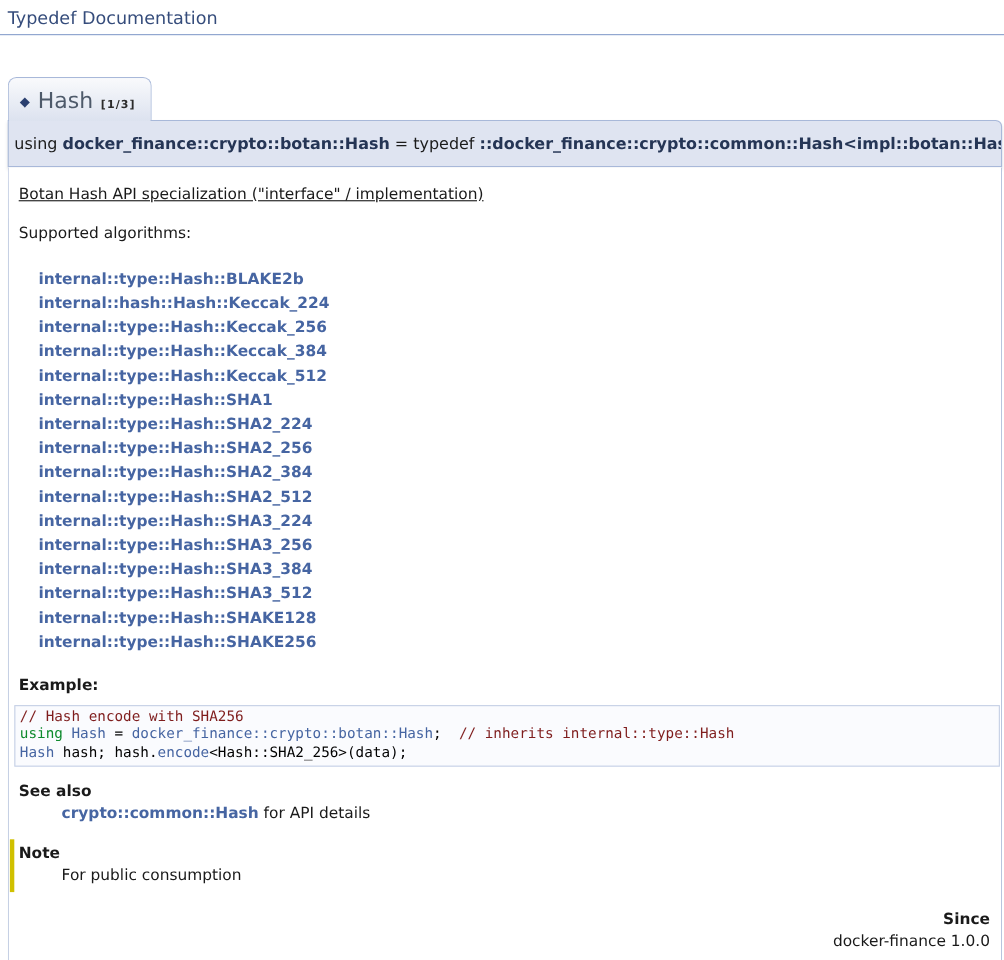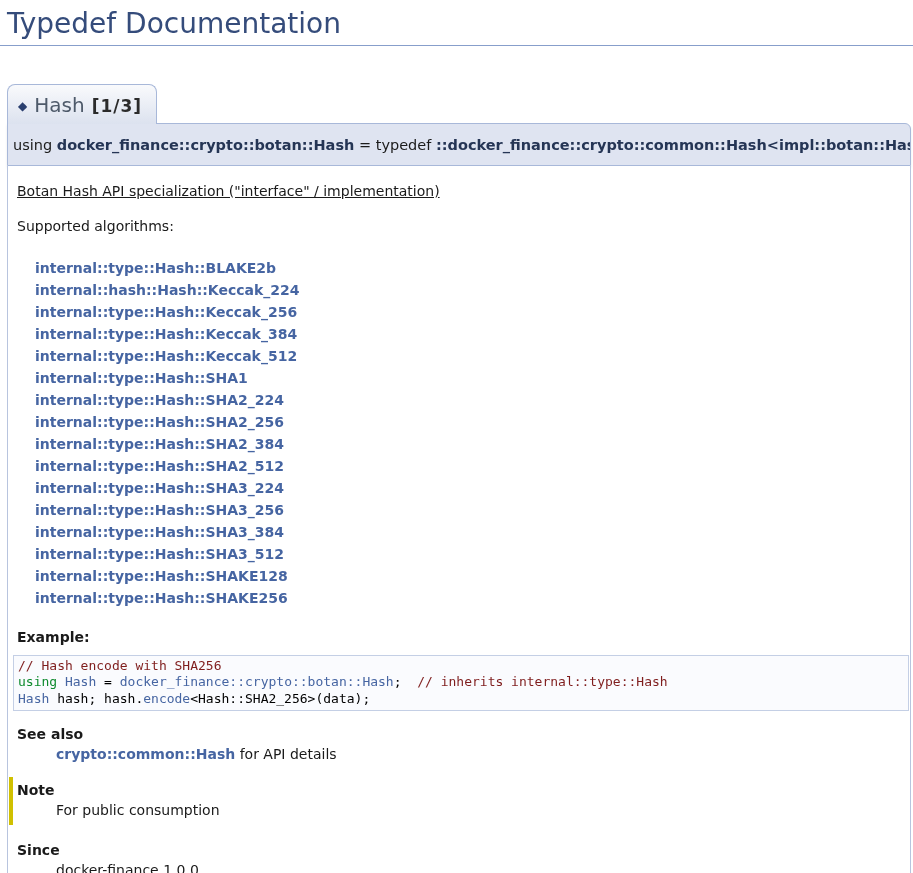--- a/index.html
+++ b/index.html
@@ -8,40 +8,40 @@
     width: 913px; height: 873px;
     background: #ffffff;
     font-family: "DejaVu Sans", "Liberation Sans", sans-serif;
     color: #1a1a1a;
     overflow: hidden;
   }
 
   
   h2.groupheader {
     margin: 0; padding: 7px 0 5px 7px;
-    font-size: 28px; font-weight: normal;
+    font-size: 16px; font-weight: normal;
     color: #354C7B;
     border-bottom: 1px solid #879ECB;
     width: 100%;
   }
 
   
   h3.memtitle {
     display: inline-block;
     margin: 38px 0 -1px 7px;
     padding: 8px 14px 7px 10px;
     position: relative; z-index: 2;
     font-size: 20px; font-weight: normal;
     color: #4E5A6A;
     background: linear-gradient(#F9FAFC, #DCE2EF);
     border: 1px solid #A8B8D9; border-bottom: none;
     border-radius: 8px 8px 0 0;
   }
   .permalink { font-size: 12px; color: #2A3F6F; margin-right: 7px; vertical-align: 2px; text-decoration: none; cursor: pointer; }
-  .overload { font-size: 17px; font-weight: 600; color: #2b2b2b; margin-left: 7px; letter-spacing: 1px; }
+  .overload { font-size: 10px; font-weight: 600; color: #2b2b2b; margin-left: 7px; letter-spacing: 1px; }
 
   .memitem { margin: 0 2px 0 7px; position: relative; z-index: 1; }
 
   
   .memproto {
     background: #DFE4F1;
     border: 1px solid #A8B8D9;
     border-radius: 0 6px 0 0;
     padding: 13px 6px 12px 5px;
     font-size: 14.5px; color: #1b1b1b;
@@ -73,21 +73,21 @@
   dt { font-weight: bold; line-height: 18px; }
   dd { margin: 2px 0 0 39px; line-height: 18px; }
   dd .el { font-weight: bold; color: #4665A2; text-decoration: none; cursor: pointer; }
 
   dl.note-dl {
     margin: 14px 0 0 -8px;
     border-left: 4px solid #D0C000;
     padding: 4px 0 6px 4px;
   }
 
-  dl.since-dl { margin-top: 16px; }
+  dl.since-dl { margin-top: 16px; text-align: right; }
 
   
   .fragment {
     margin: 9px -9px 0 -4px;
     padding: 2px 4px 3px 4px;
     background: #FAFBFE;
     border: 1px solid #C4CFE5;
     font-family: "DejaVu Sans Mono", "Liberation Mono", monospace;
     font-size: 13px; line-height: 16.3px;
     white-space: pre; overflow: hidden;

